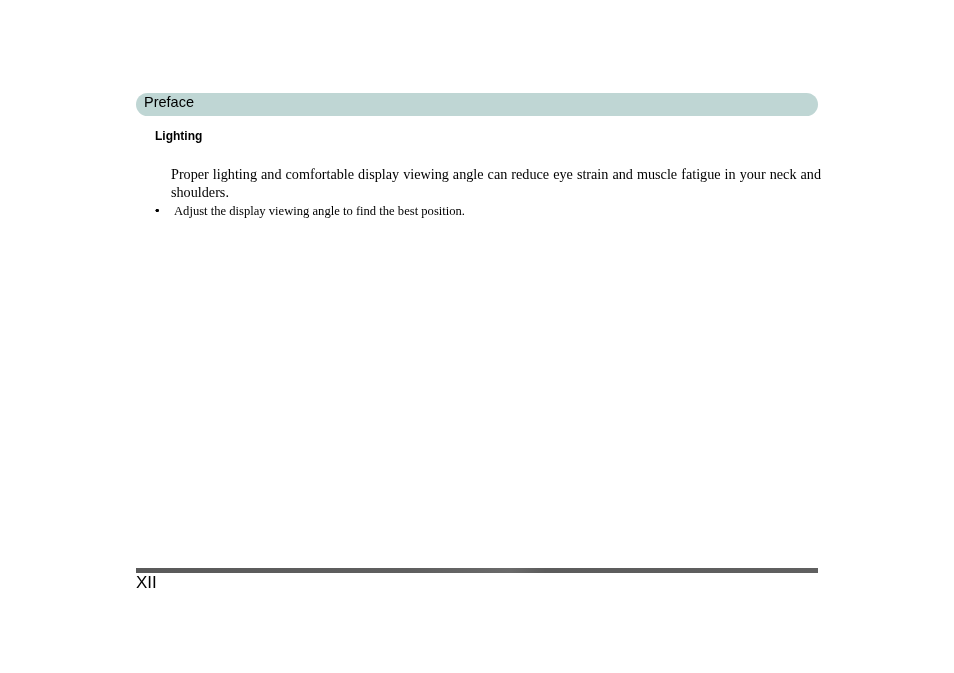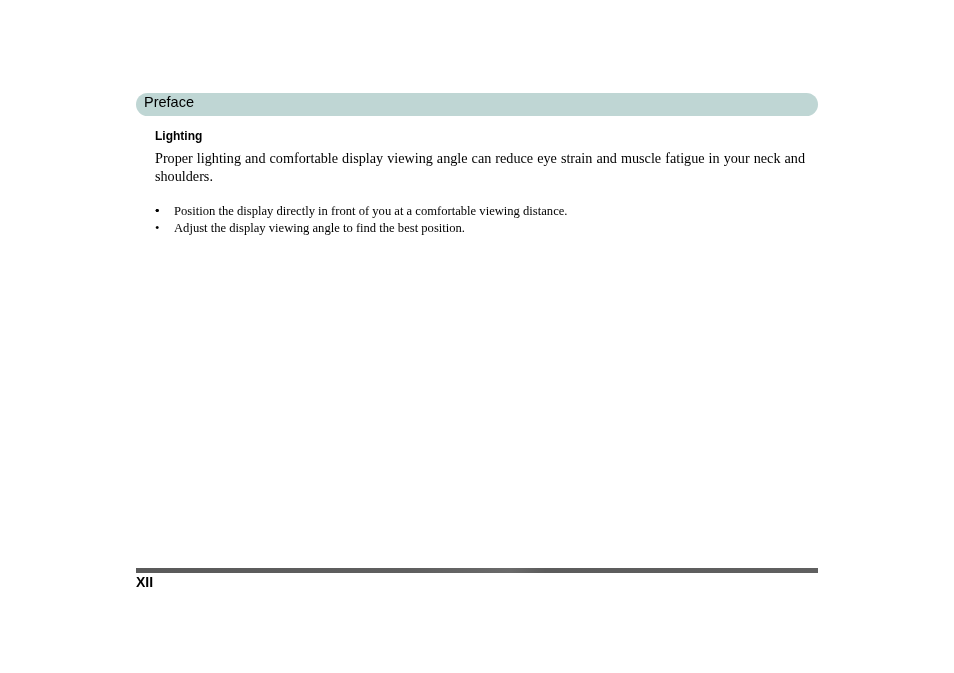--- a/index.html
+++ b/index.html
@@ -5,43 +5,42 @@
   html, body { margin:0; padding:0; background:#ffffff; }
   body { width:954px; height:673px; position:relative; overflow:hidden; font-family:"Liberation Serif", serif; color:#000; }
   .header-bar { position:absolute; left:136px; top:93px; width:682px; height:23px; background:#bfd6d4; border-radius:12px; }
   .header-title { position:absolute; left:8px; top:0; font-family:"Liberation Sans", sans-serif; font-weight:normal; font-size:14.5px; line-height:18px; }
   .section-title { position:absolute; left:155px; top:127px; font-family:"Liberation Sans", sans-serif; font-weight:bold; font-size:12px; line-height:19px; }
   .intro { position:absolute; left:155px; top:149px; width:650px; font-size:14.2px; line-height:18px; text-align:justify; text-align-last:left; }
   .bullets { position:absolute; left:155px; top:203px; width:640px; margin:0; padding:0; list-style:none; font-size:12.6px; line-height:17px; }
   .bullets li { position:relative; padding-left:19px; }
   .bullet-dot { position:absolute; left:0; top:0; }
   .footer-rule { position:absolute; left:136px; top:568px; width:682px; height:5px; background:linear-gradient(to right,#5a5a5a 0%,#5f5f5f 40%,#6a6a6a 55%,#5c5c5c 60%,#606060 100%); }
-  .page-number { position:absolute; left:136px; top:574px; font-family:"Liberation Sans", sans-serif; font-weight:bold; font-size:14px; line-height:17px;text-align:right; }
+  .page-number { position:absolute; left:136px; top:574px; font-family:"Liberation Sans", sans-serif; font-weight:normal; font-size:17px; line-height:17px;text-align:right; }
 </style>
 </head>
 <body>
 
 <div class="header-bar">
   <span class="header-title">Preface</span>
 </div>
 
 <div class="section-title">Lighting</div>
 
-<p class="intro" style="margin:0">Proper lighting and comfortable display viewing angle can reduce eye strain and muscle fatigue in your neck and shoulders.</p>
+<p class="intro" style="margin:16px">Proper lighting and comfortable display viewing angle can reduce eye strain and muscle fatigue in your neck and shoulders.</p>
 
 <ul class="bullets">
   <li>
     <span class="bullet-dot">•</span>
   </li>
   <li>
     <span class="bullet-dot">•</span>
   </li>
   <li>
     <span class="bullet-dot">•</span>
-    <span>Position the display directly in front of you at a comfortable viewing distance.</span>
   </li>
   <li>
     <span class="bullet-dot">•</span>
     <span>Adjust the display viewing angle to find the best position.</span>
   </li>
 </ul>
 
 <div class="footer-rule"></div>
 <div class="page-number">XII</div>
 

